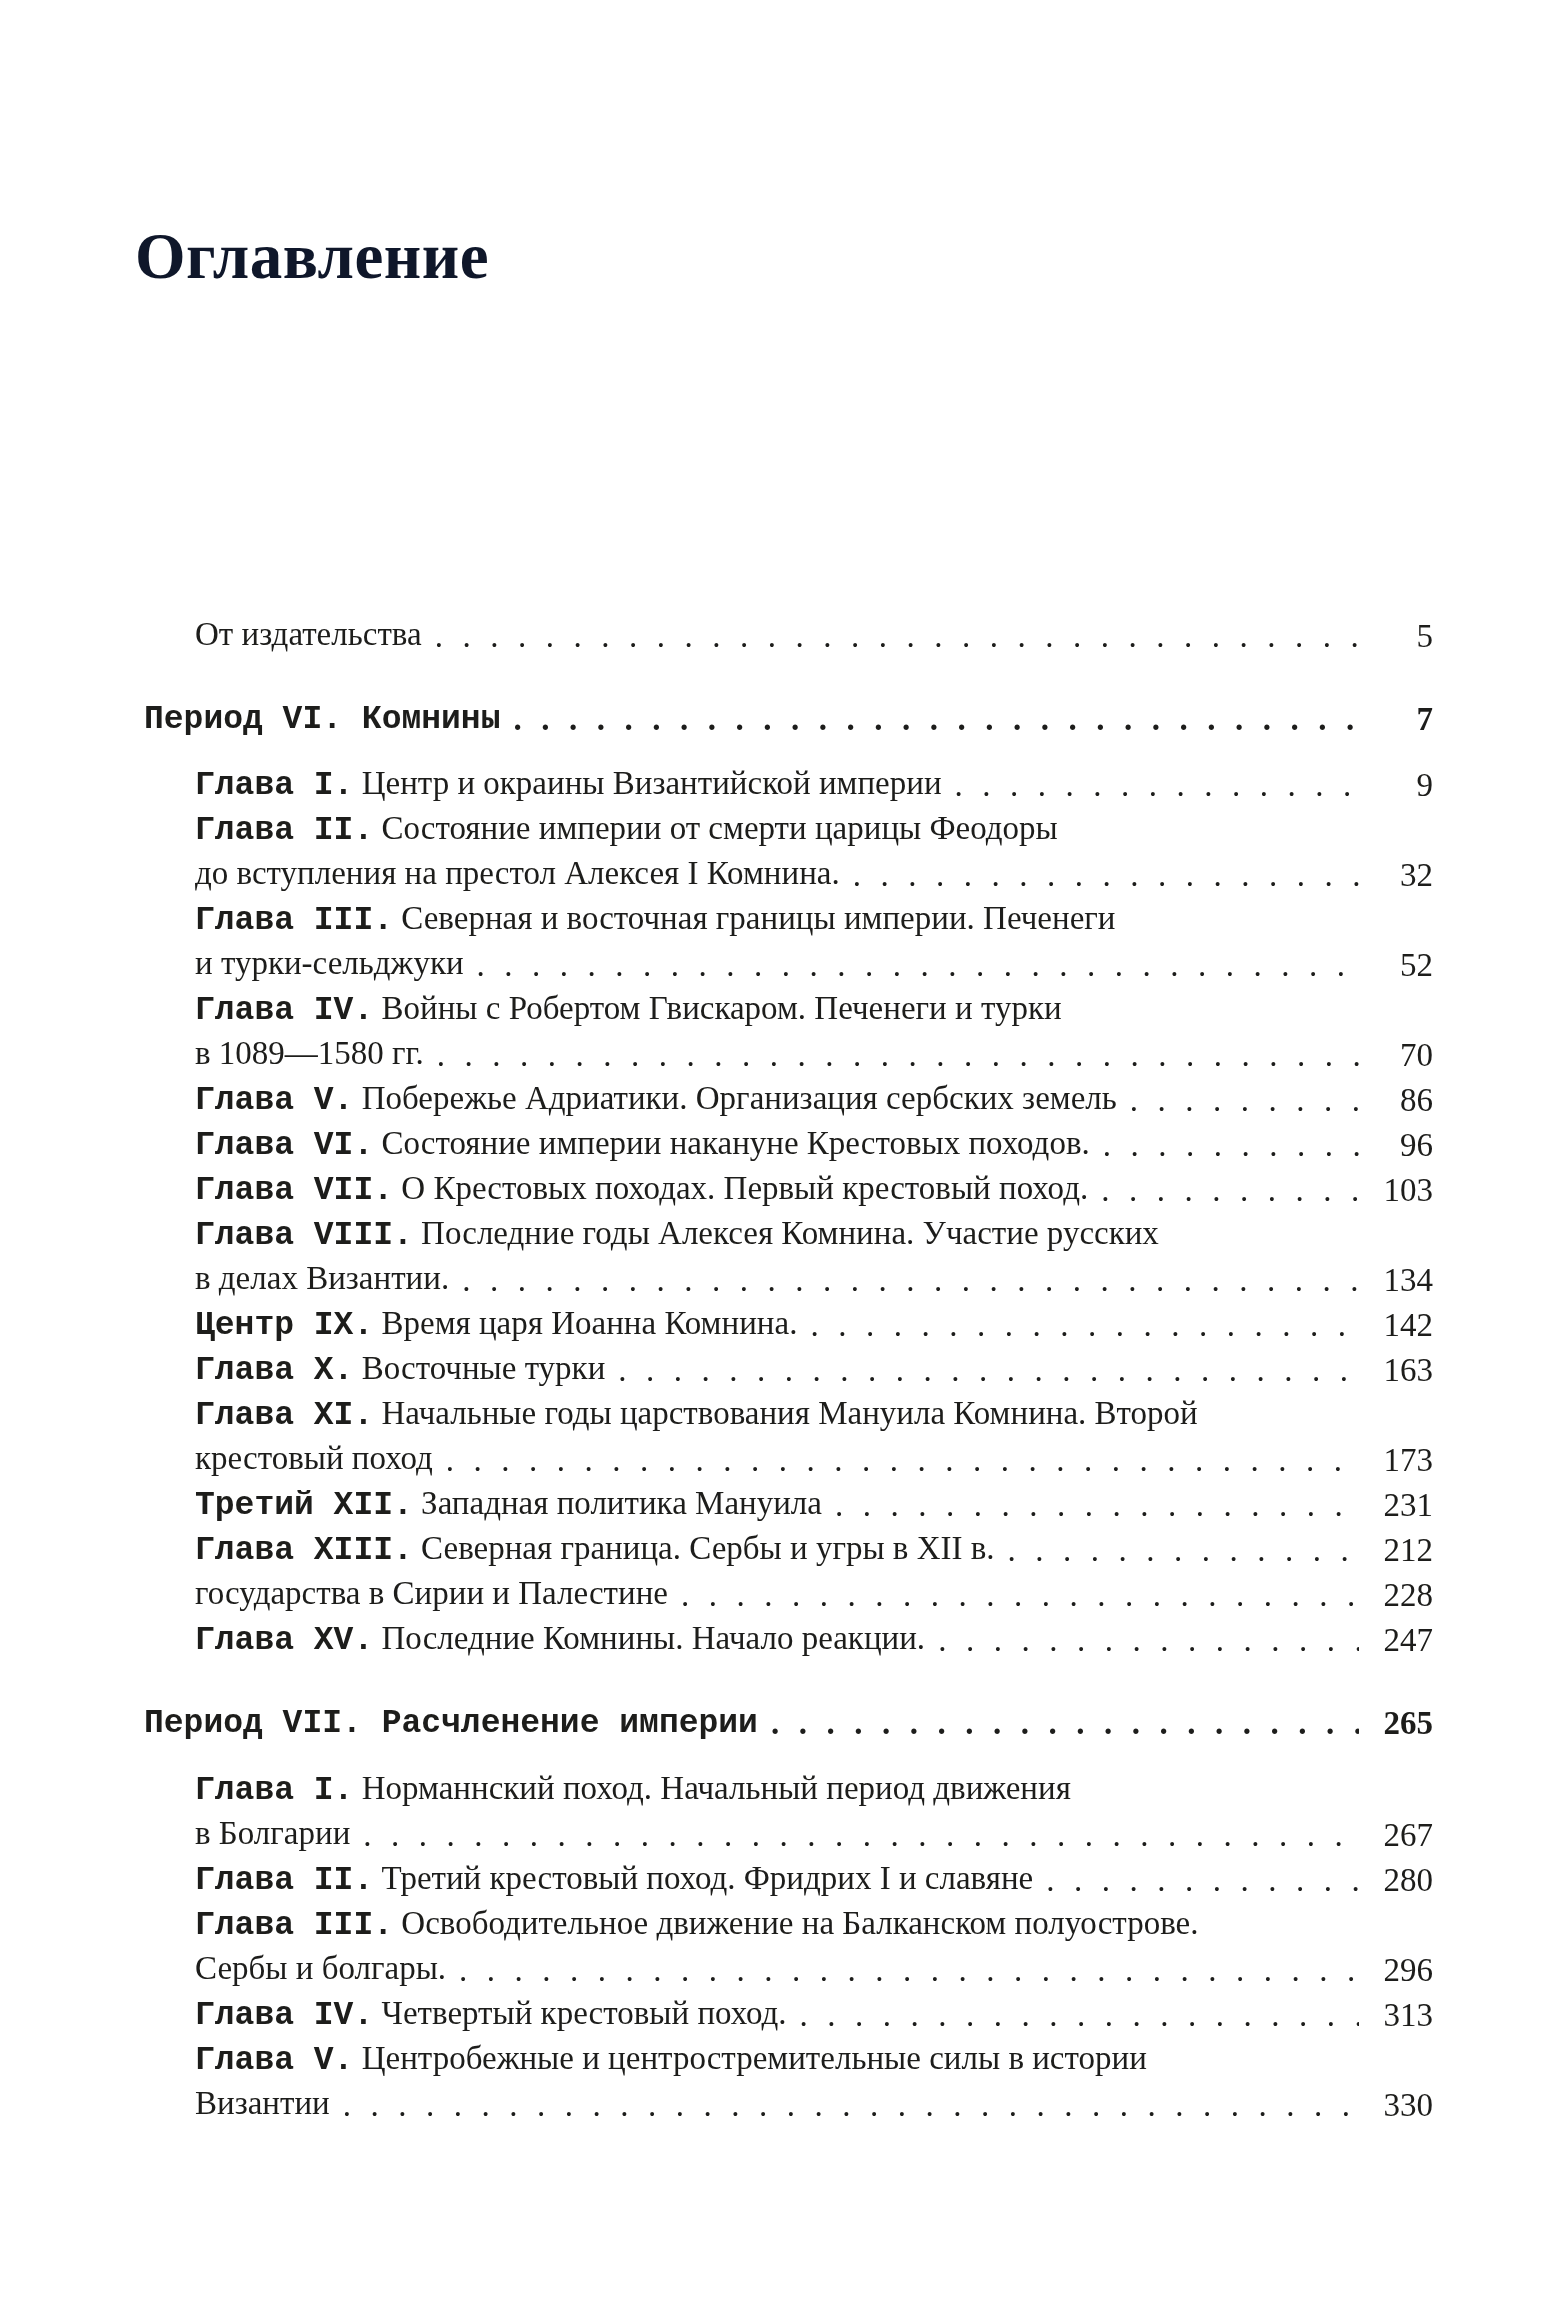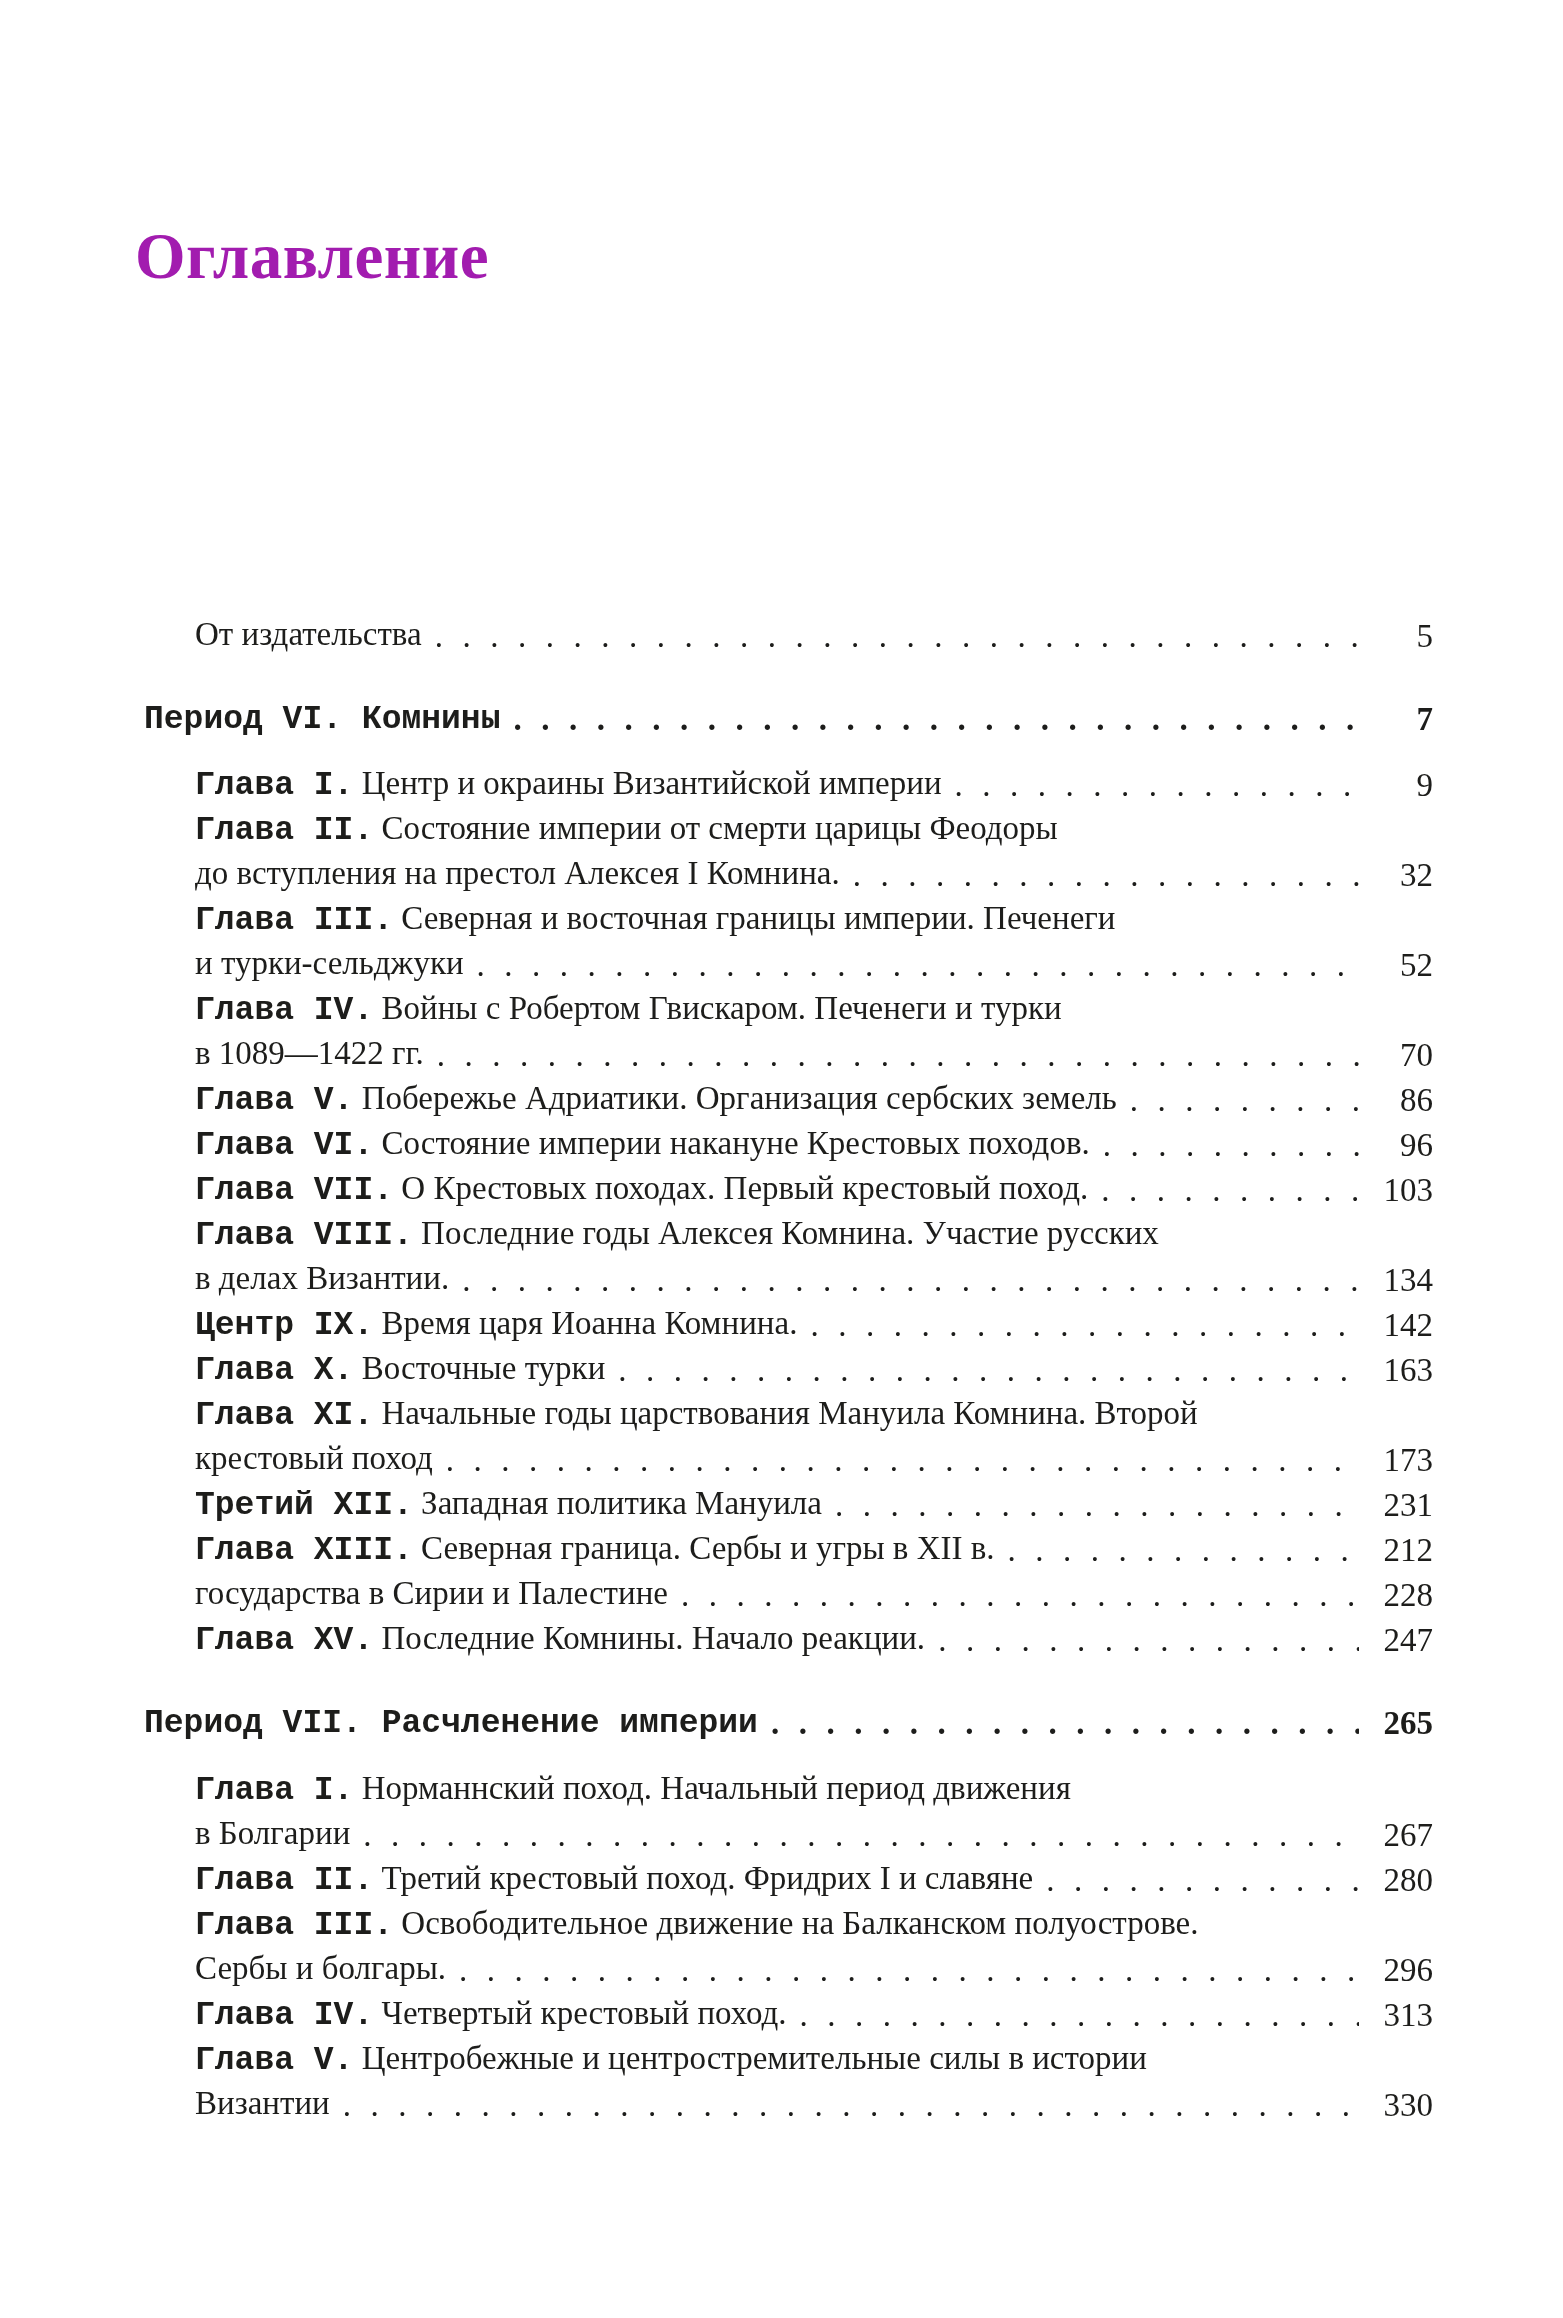--- a/index.html
+++ b/index.html
@@ -18,21 +18,21 @@
     font-family: "Liberation Serif", "DejaVu Serif", serif;
   }
   .page-title {
     position: absolute;
     left: 135px;
     top: 180px;
     font-size: 65px;
     font-weight: 700;
     line-height: 1;
     letter-spacing: 0.5px;
-    color: #a21caf;
+    color: #0f172a;
   }
   .toc-list {
     position: absolute;
     left: 144px;
     top: 611px;
     width: 1289px;
   }
   .toc-row {
     display: flex;
     align-items: flex-end;
@@ -113,21 +113,21 @@
       <div class="toc-row cont">
     <span class="entry-text"><b class="entry-bold"></b><span class="entry-rest">и турки-сельджуки</span></span>
     <span class="leader-dots">..........................................................................................</span>
     <span class="page-number">52</span>
   </div>
       <div class="toc-row chapter">
     <span class="entry-text"><b class="entry-bold">Глава IV.</b><span class="entry-rest"> Войны с Робертом Гвискаром. Печенеги и турки</span></span>
 
   </div>
       <div class="toc-row cont">
-    <span class="entry-text"><b class="entry-bold"></b><span class="entry-rest">в 1089—1422 гг.</span></span>
+    <span class="entry-text"><b class="entry-bold"></b><span class="entry-rest">в 1089—1580 гг.</span></span>
     <span class="leader-dots">..........................................................................................</span>
     <span class="page-number">70</span>
   </div>
       <div class="toc-row chapter">
     <span class="entry-text"><b class="entry-bold">Глава V.</b><span class="entry-rest"> Побережье Адриатики. Организация сербских земель</span></span>
     <span class="leader-dots">..........................................................................................</span>
     <span class="page-number">86</span>
   </div>
       <div class="toc-row chapter">
     <span class="entry-text"><b class="entry-bold">Глава VI.</b><span class="entry-rest"> Состояние империи накануне Крестовых походов.</span></span>

